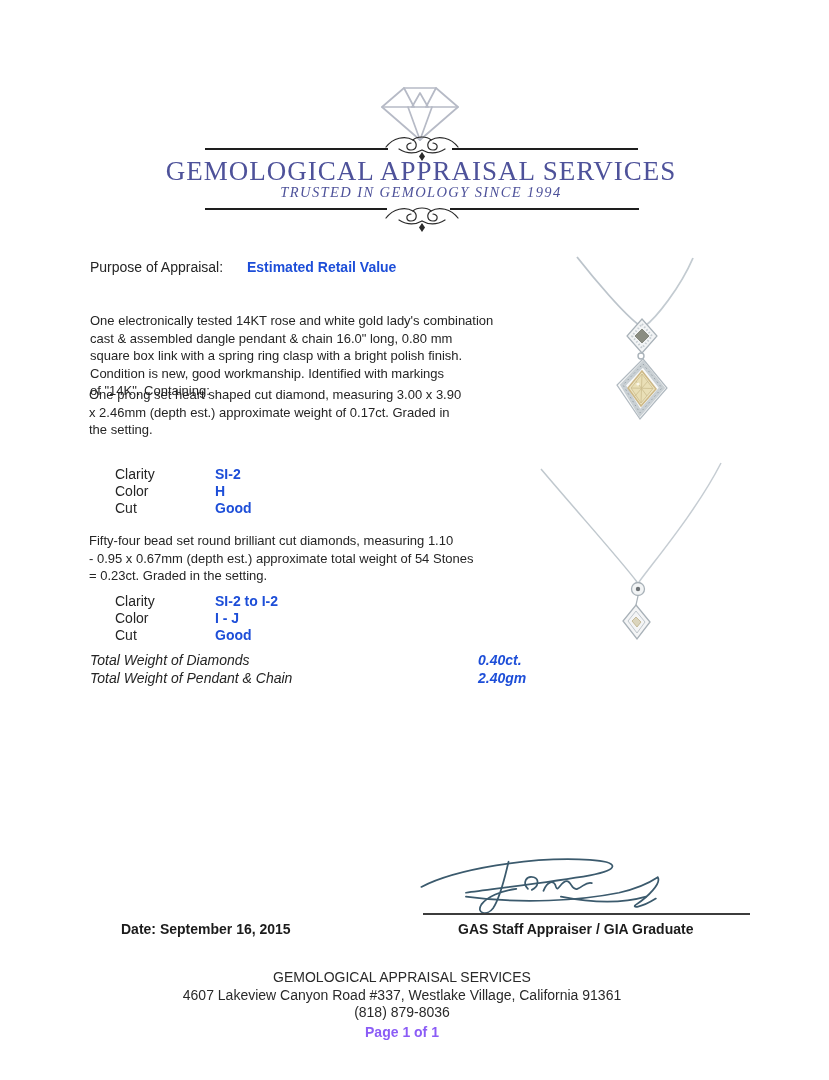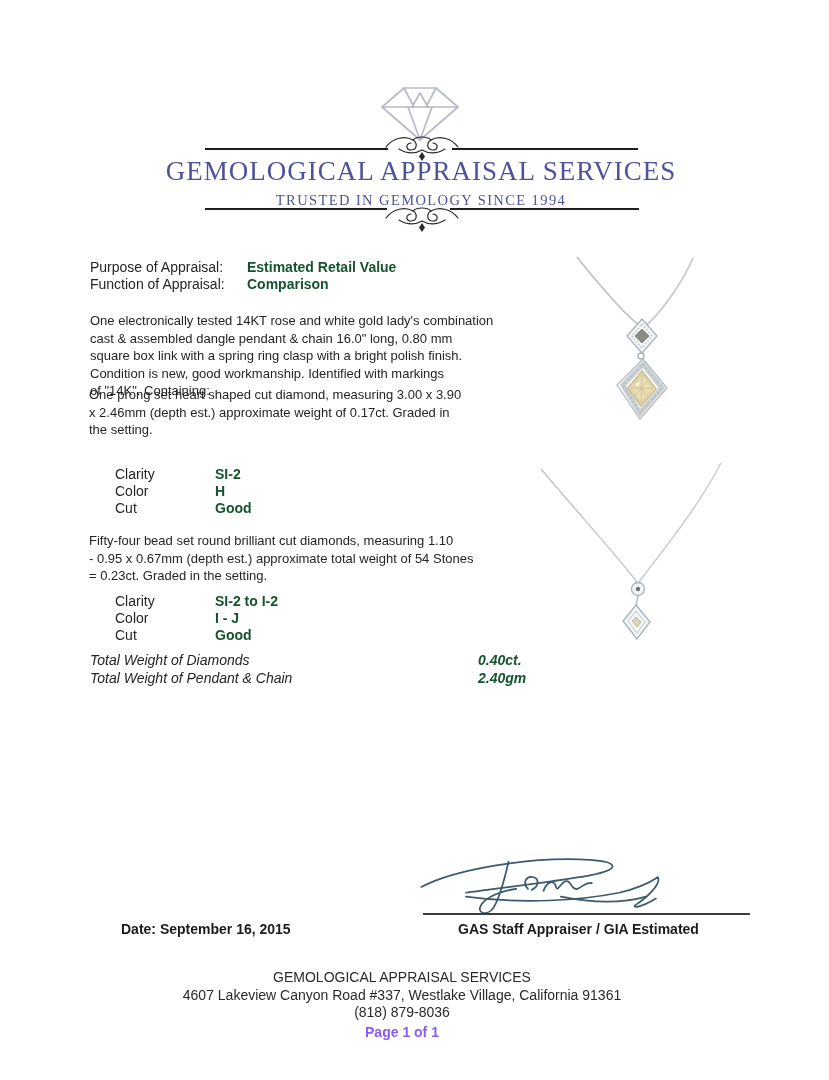--- a/index.html
+++ b/index.html
@@ -5,21 +5,21 @@
   html,body{margin:0;padding:0;background:#e8e8e8;}
   .page{
     position:relative;width:829px;height:1080px;background:#ffffff;
     font-family:"Liberation Sans",sans-serif;color:#252525;overflow:hidden;
     margin:0 auto;
   }
   .abs{position:absolute;}
   .txt{font-size:13px;line-height:17.5px;white-space:pre-line;}
   .kv{display:flex;font-size:14px;line-height:17px;align-items:flex-end;}
   .kv .k{flex:none;}
-  .kv .v{font-weight:bold;color:#14532d;}
+  .kv .v{font-weight:bold;color:#1d4ed8;}
   .meta .k{width:157px;}
   .grading .k{width:100px;}
   .totals .kv{line-height:18px;}
   .totals .k{width:388px;}
   .header-center{left:13px;right:0;text-align:center;}
   .title{
     font-family:"Liberation Serif",serif;font-size:27px;line-height:28px;
     letter-spacing:1px;color:#4e529a;font-weight:500;
   }
   .subtitle{
@@ -55,43 +55,39 @@
     <svg width="74" height="30" viewBox="0 0 74 30" fill="none" stroke="#2b2b2b" stroke-width="1.2" stroke-linecap="round">
       <path d="M1,15 C8,6 20,3 28,8 C33,11 32,18 26,18 C21,18 20,12 26,11"></path>
       <path d="M73,15 C66,6 54,3 46,8 C41,11 42,18 48,18 C53,18 54,12 48,11"></path>
       <path d="M28,8 C32,4 42,4 46,8"></path>
       <path d="M14,17 C22,22 30,22 37,18 M60,17 C52,22 44,22 37,18"></path>
       <polygon points="37,20 40,24.5 37,29 34,24.5" fill="#2b2b2b" stroke="none"></polygon>
     </svg>
   </div>
 
   <div class="abs header-center title" style="top:157px;">GEMOLOGICAL APPRAISAL SERVICES</div>
-  <div class="abs header-center subtitle" style="top:193px;">TRUSTED IN GEMOLOGY SINCE 1994</div>
+  <div class="abs header-center subtitle" style="top:185px;font-style:italic;">TRUSTED IN GEMOLOGY SINCE 1994</div>
 
   <div class="abs rule" style="left:205px;top:208px;width:182px;"></div>
   <div class="abs rule" style="left:450px;top:208px;width:189px;"></div>
 
   <div class="abs" style="left:385px;top:203px;">
     <svg width="74" height="30" viewBox="0 0 74 30" fill="none" stroke="#2b2b2b" stroke-width="1.2" stroke-linecap="round">
       <path d="M1,15 C8,6 20,3 28,8 C33,11 32,18 26,18 C21,18 20,12 26,11"></path>
       <path d="M73,15 C66,6 54,3 46,8 C41,11 42,18 48,18 C53,18 54,12 48,11"></path>
       <path d="M28,8 C32,4 42,4 46,8"></path>
       <path d="M14,17 C22,22 30,22 37,18 M60,17 C52,22 44,22 37,18"></path>
       <polygon points="37,20 40,24.5 37,29 34,24.5" fill="#2b2b2b" stroke="none"></polygon>
     </svg>
   </div>
 
   <div class="abs meta" style="left:90px;top:259px;">
     <div class="kv">
       <span class="k">Purpose of Appraisal:</span>
       <span class="v">Estimated Retail Value</span>
-    </div>
-    <div class="kv">
-      <span class="k">Function of Appraisal:</span>
-      <span class="v">Comparison</span>
     </div>
   </div>
 
   <div class="abs txt" style="left:90px;top:312px;width:480px;">One electronically tested 14KT rose and white gold lady's combination
 cast &amp; assembled dangle pendant &amp; chain 16.0" long, 0.80 mm
 square box link with a spring ring clasp with a bright polish finish.
 Condition is new, good workmanship.  Identified with markings
 of "14K".  Containing:</div>
 
   <div class="abs txt" style="left:89px;top:386px;width:480px;">One prong set heart shaped cut diamond, measuring 3.00 x 3.90
@@ -178,21 +174,21 @@
     <svg width="255" height="62" viewBox="0 0 260 64" fill="none" stroke="#3b5a6d" stroke-width="1.8" stroke-linecap="round">
       <path d="M6,34 C40,16 120,2 180,6 C210,8 212,16 180,22 C140,29 80,36 52,40"></path>
       <path d="M96,8 C92,24 88,44 80,56 C74,64 62,62 68,52 C74,44 88,38 104,36"></path>
       <path d="M116,36 C110,30 114,22 122,24 C128,26 127,34 120,37"></path>
       <path d="M132,38 C136,28 143,26 145,34 C147,40 150,28 156,28 C161,28 161,38 167,36 C173,34 176,28 182,30"></path>
       <path d="M52,44 C110,52 170,48 210,40 C232,35 244,28 250,24 C254,30 240,44 228,52 C222,56 232,56 248,46"></path>
       <path d="M150,44 C180,50 210,52 238,44"></path>
     </svg>
   </div>
   <div class="abs sigline" style="left:423px;top:913px;width:327px;"></div>
-  <div class="abs caption" style="left:425px;top:921px;">GAS Staff Appraiser / GIA Estimated</div>
+  <div class="abs caption" style="left:425px;top:921px;">GAS Staff Appraiser / GIA Graduate</div>
   <div class="abs caption" style="left:88px;top:921px;">Date: September 16, 2015</div>
 
   <div class="abs footer" style="left:0;top:969px;width:804px;">
     <div>GEMOLOGICAL APPRAISAL SERVICES</div>
     <div>4607 Lakeview Canyon Road #337, Westlake Village, California 91361</div>
     <div>(818) 879-8036</div>
     <div class="pg">Page 1 of 1</div>
   </div>
 
 </div>

